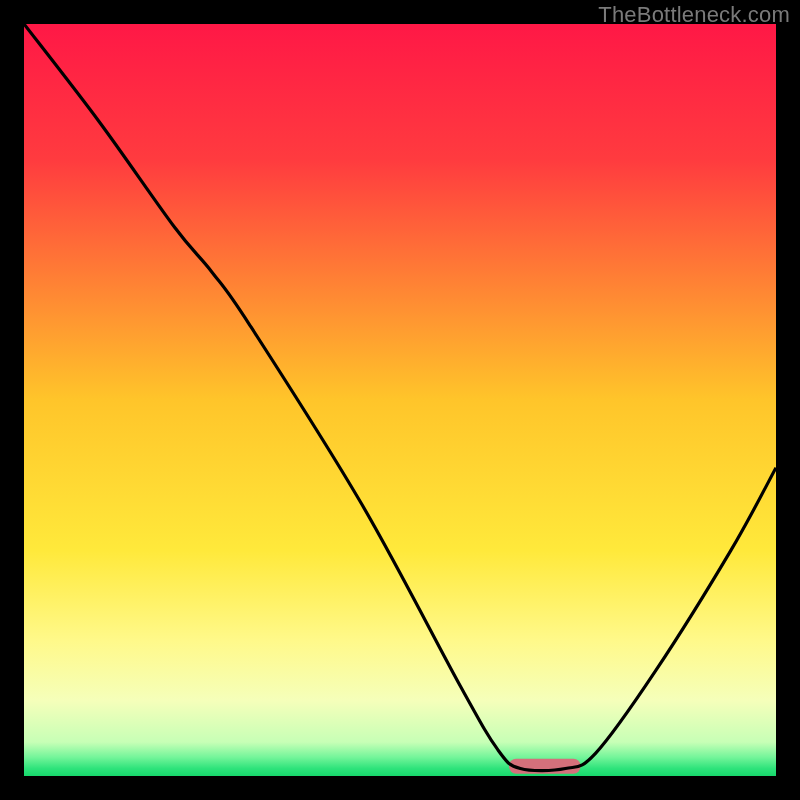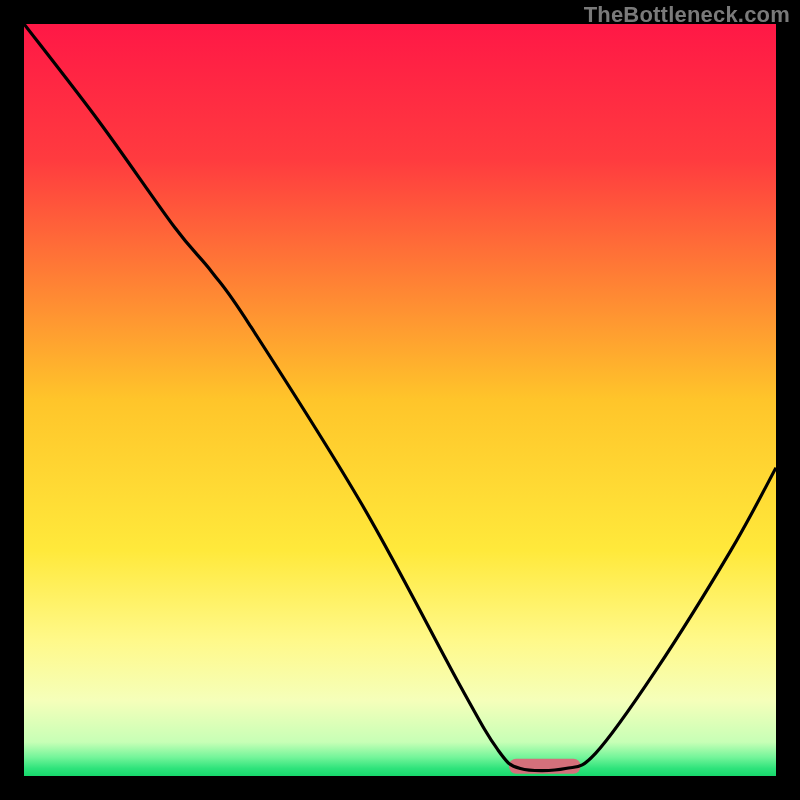--- a/index.html
+++ b/index.html
@@ -17,21 +17,21 @@
     width: 752px;
     height: 752px;
     background: #000;
   }
   .watermark {
     position: absolute;
     top: 2px;
     right: 10px;
     font-family: Arial, Helvetica, sans-serif;
     font-size: 22px;
-    font-weight: 700;
+    font-weight: 400;
     color: #7a7a7a;
     letter-spacing: 0.2px;
     z-index: 5;
   }
   svg {
     display: block;
   }
 </style>
 </head>
 <body>

